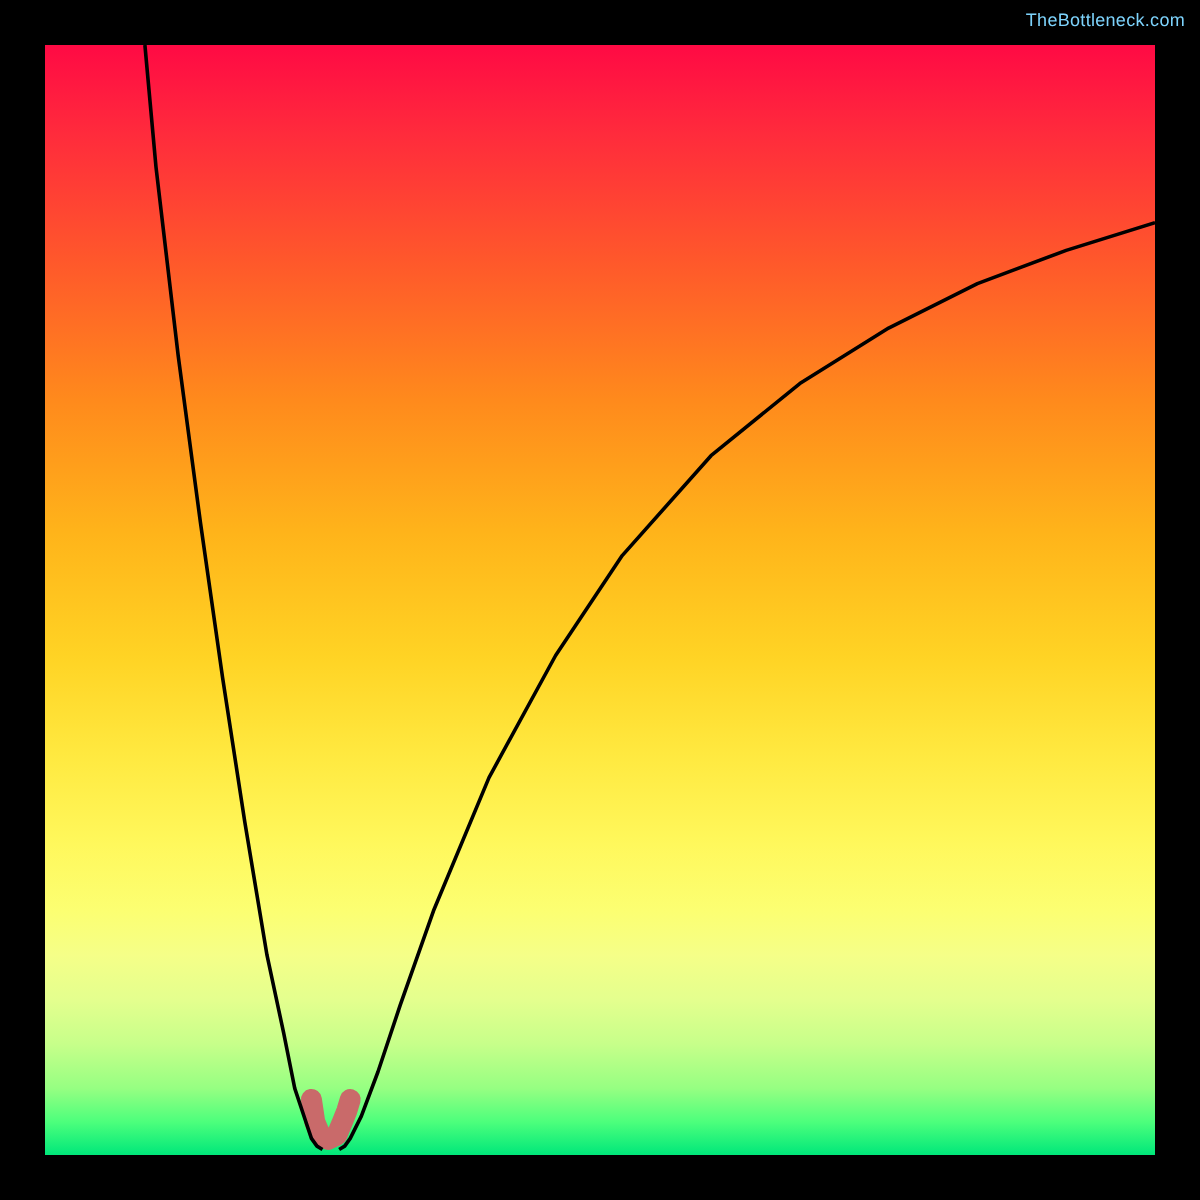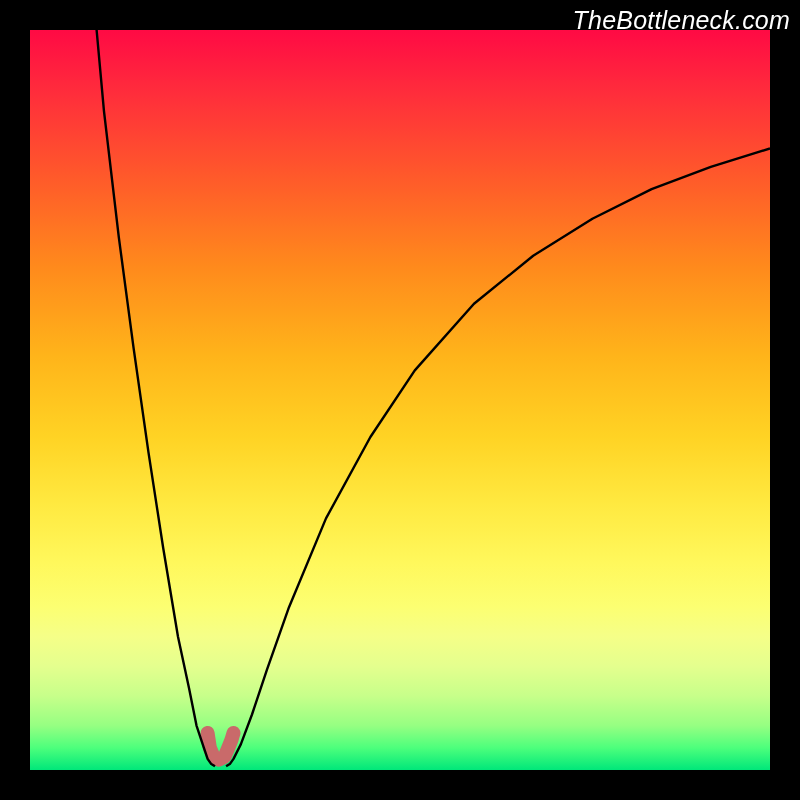--- a/index.html
+++ b/index.html
@@ -38,26 +38,25 @@
   .plot-svg {
     position: absolute;
     top: 0; left: 0;
     width: 740px; height: 740px;
     display: block;
   }
   .watermark {
     position: absolute;
     top: 6px;
     right: 10px;
-    color: #ffffff;
-    font-size: 25px;
+    color: #7dd3fc;
+    font-size: 12px;
     font-weight: 400;
     letter-spacing: 0.2px;
     user-select: none;
-    font-style: italic;
   }
 </style>
 </head>
 <body>
 
 <div class="watermark">TheBottleneck.com</div>
 
 <div class="plot-frame">
   <svg class="plot-svg" viewBox="0 0 740 740" preserveAspectRatio="none">
     <path id="marker-path" fill="none" stroke="#c96a6a" stroke-width="14" stroke-linecap="round" stroke-linejoin="round" d="M 177.60 703.00 L 179.82 717.80 L 183.52 726.68 L 188.70 729.64 L 194.62 726.68 L 198.32 717.80 L 201.28 710.40 L 203.50 703.00"></path>

